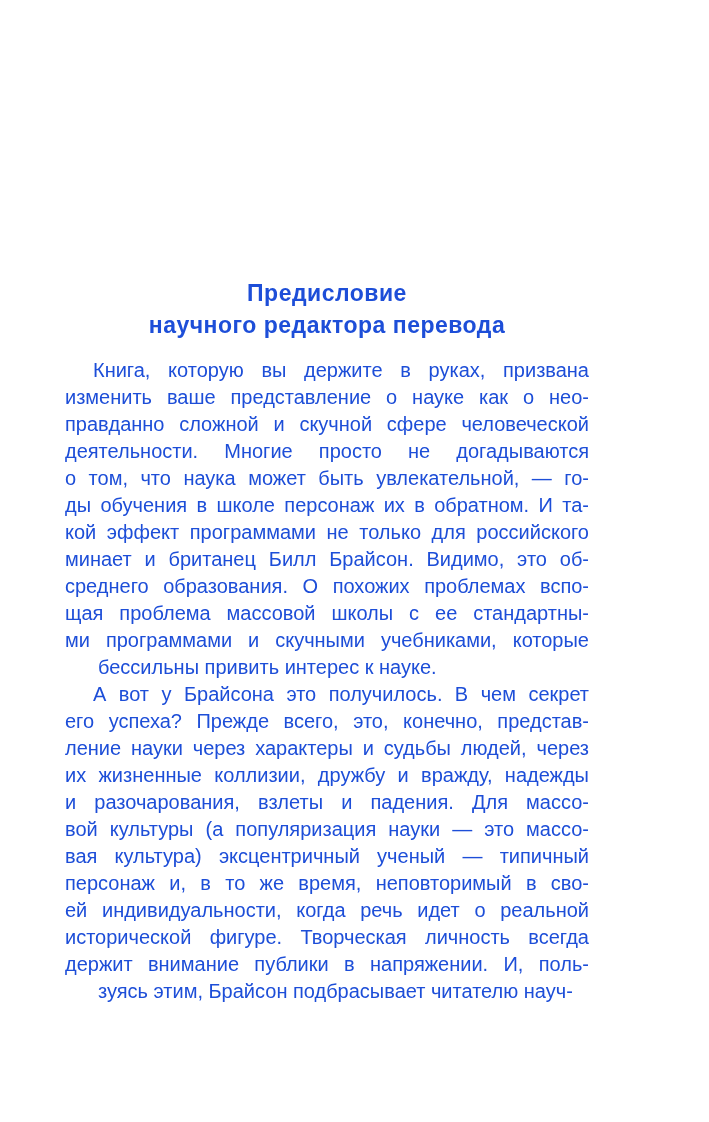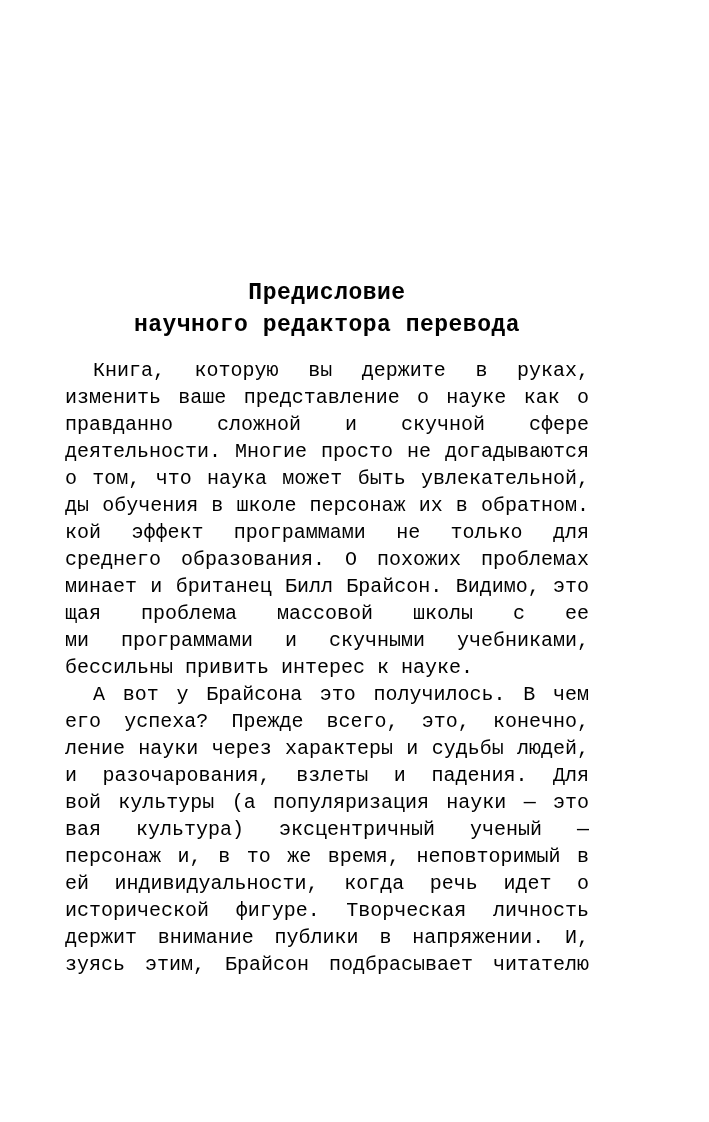--- a/index.html
+++ b/index.html
@@ -6,22 +6,22 @@
     margin: 0;
     padding: 0;
     background: #ffffff;
   }
   .page {
     position: relative;
     width: 709px;
     height: 1122px;
     background: #ffffff;
     overflow: hidden;
-    font-family: Liberation Mono, monospace;
-    color: #000000;
+    font-family: Liberation Sans, sans-serif;
+    color: #1d4ed8;
   }
   .heading {
     position: absolute;
     top: 277px;
     left: 65px;
     width: 524px;
     text-align: center;
     font-weight: bold;
     font-size: 23px;
   }
@@ -39,20 +39,21 @@
     line-height: 27px;
   }
   .line {
     text-align: justify;
     text-align-last: justify;
     height: 27px;
     overflow: hidden;
   }
   .line.last {
     text-align-last: left;
+    margin-left: 33px;
   }
   .line.indent {
     text-indent: 28px;
   }
 </style>
 </head>
 <body>
 
 <div class="page">
   <div class="heading">
@@ -60,28 +61,29 @@
     <span class="heading-line">научного редактора перевода</span>
   </div>
   <div class="body-text">
       <div class="line indent">Книга, которую вы держите в руках, призвана</div>
       <div class="line">изменить ваше представление о науке как о нео-</div>
       <div class="line">правданно сложной и скучной сфере человеческой</div>
       <div class="line">деятельности. Многие просто не догадываются</div>
       <div class="line">о том, что наука может быть увлекательной, — го-</div>
       <div class="line">ды обучения в школе персонаж их в обратном. И та-</div>
       <div class="line">кой эффект программами не только для российского</div>
+      <div class="line">минает и британец Билл Брайсон. Видимо, это об-</div>
       <div class="line">среднего образования. О похожих проблемах вспо-</div>
-      <div class="line">минает и британец Билл Брайсон. Видимо, это об-</div>
       <div class="line">щая проблема массовой школы с ее стандартны-</div>
       <div class="line">ми программами и скучными учебниками, которые</div>
       <div class="line last">бессильны привить интерес к науке.</div>
       <div class="line indent">А вот у Брайсона это получилось. В чем секрет</div>
       <div class="line">его успеха? Прежде всего, это, конечно, представ-</div>
       <div class="line">ление науки через характеры и судьбы людей, через</div>
+      <div class="line">их жизненные коллизии, дружбу и вражду, надежды</div>
       <div class="line">и разочарования, взлеты и падения. Для массо-</div>
       <div class="line">вой культуры (а популяризация науки — это массо-</div>
       <div class="line">вая культура) эксцентричный ученый — типичный</div>
       <div class="line">персонаж и, в то же время, неповторимый в сво-</div>
       <div class="line">ей индивидуальности, когда речь идет о реальной</div>
       <div class="line">исторической фигуре. Творческая личность всегда</div>
       <div class="line">держит внимание публики в напряжении. И, поль-</div>
       <div class="line last">зуясь этим, Брайсон подбрасывает читателю науч-</div>
     </div>
 </div>

